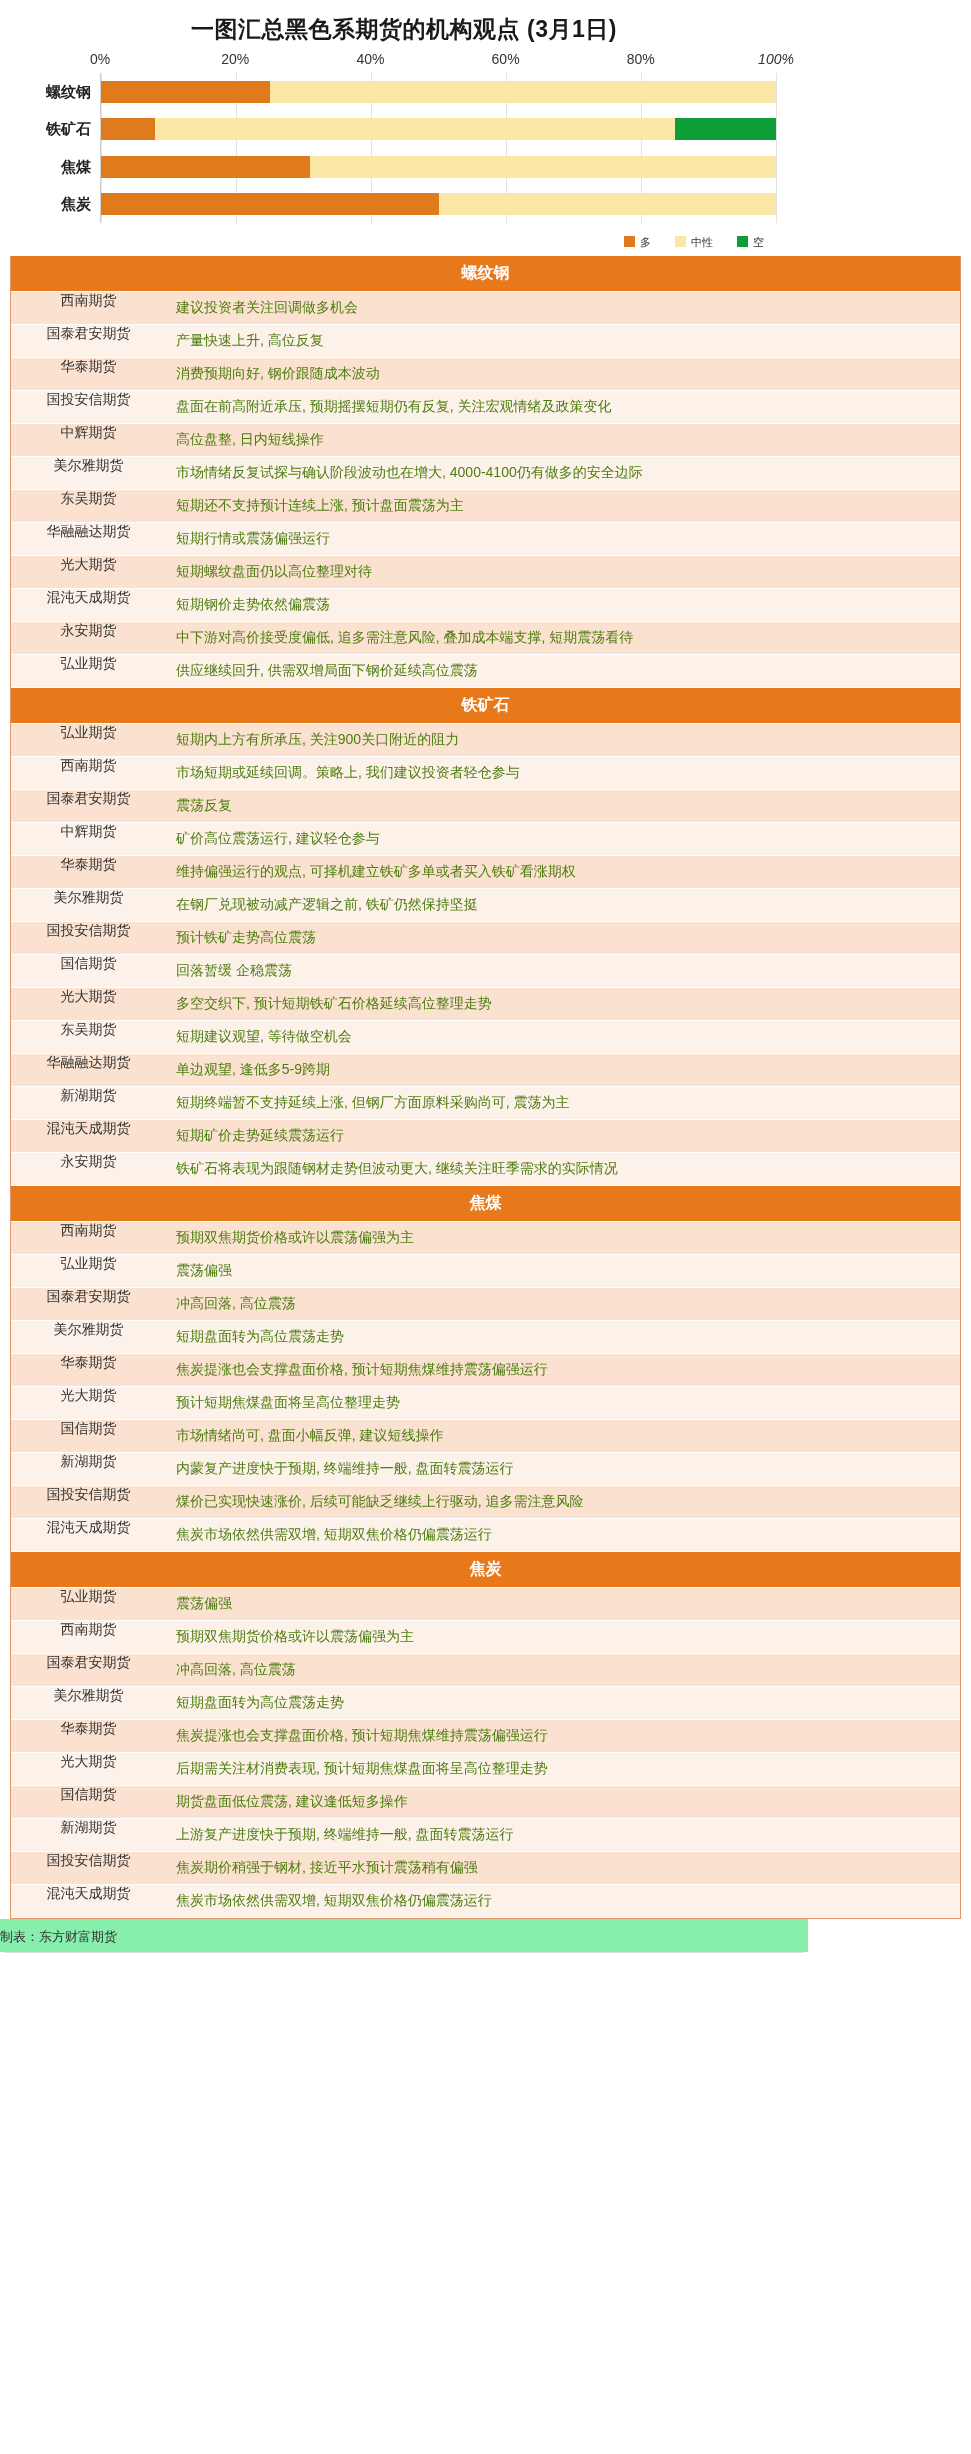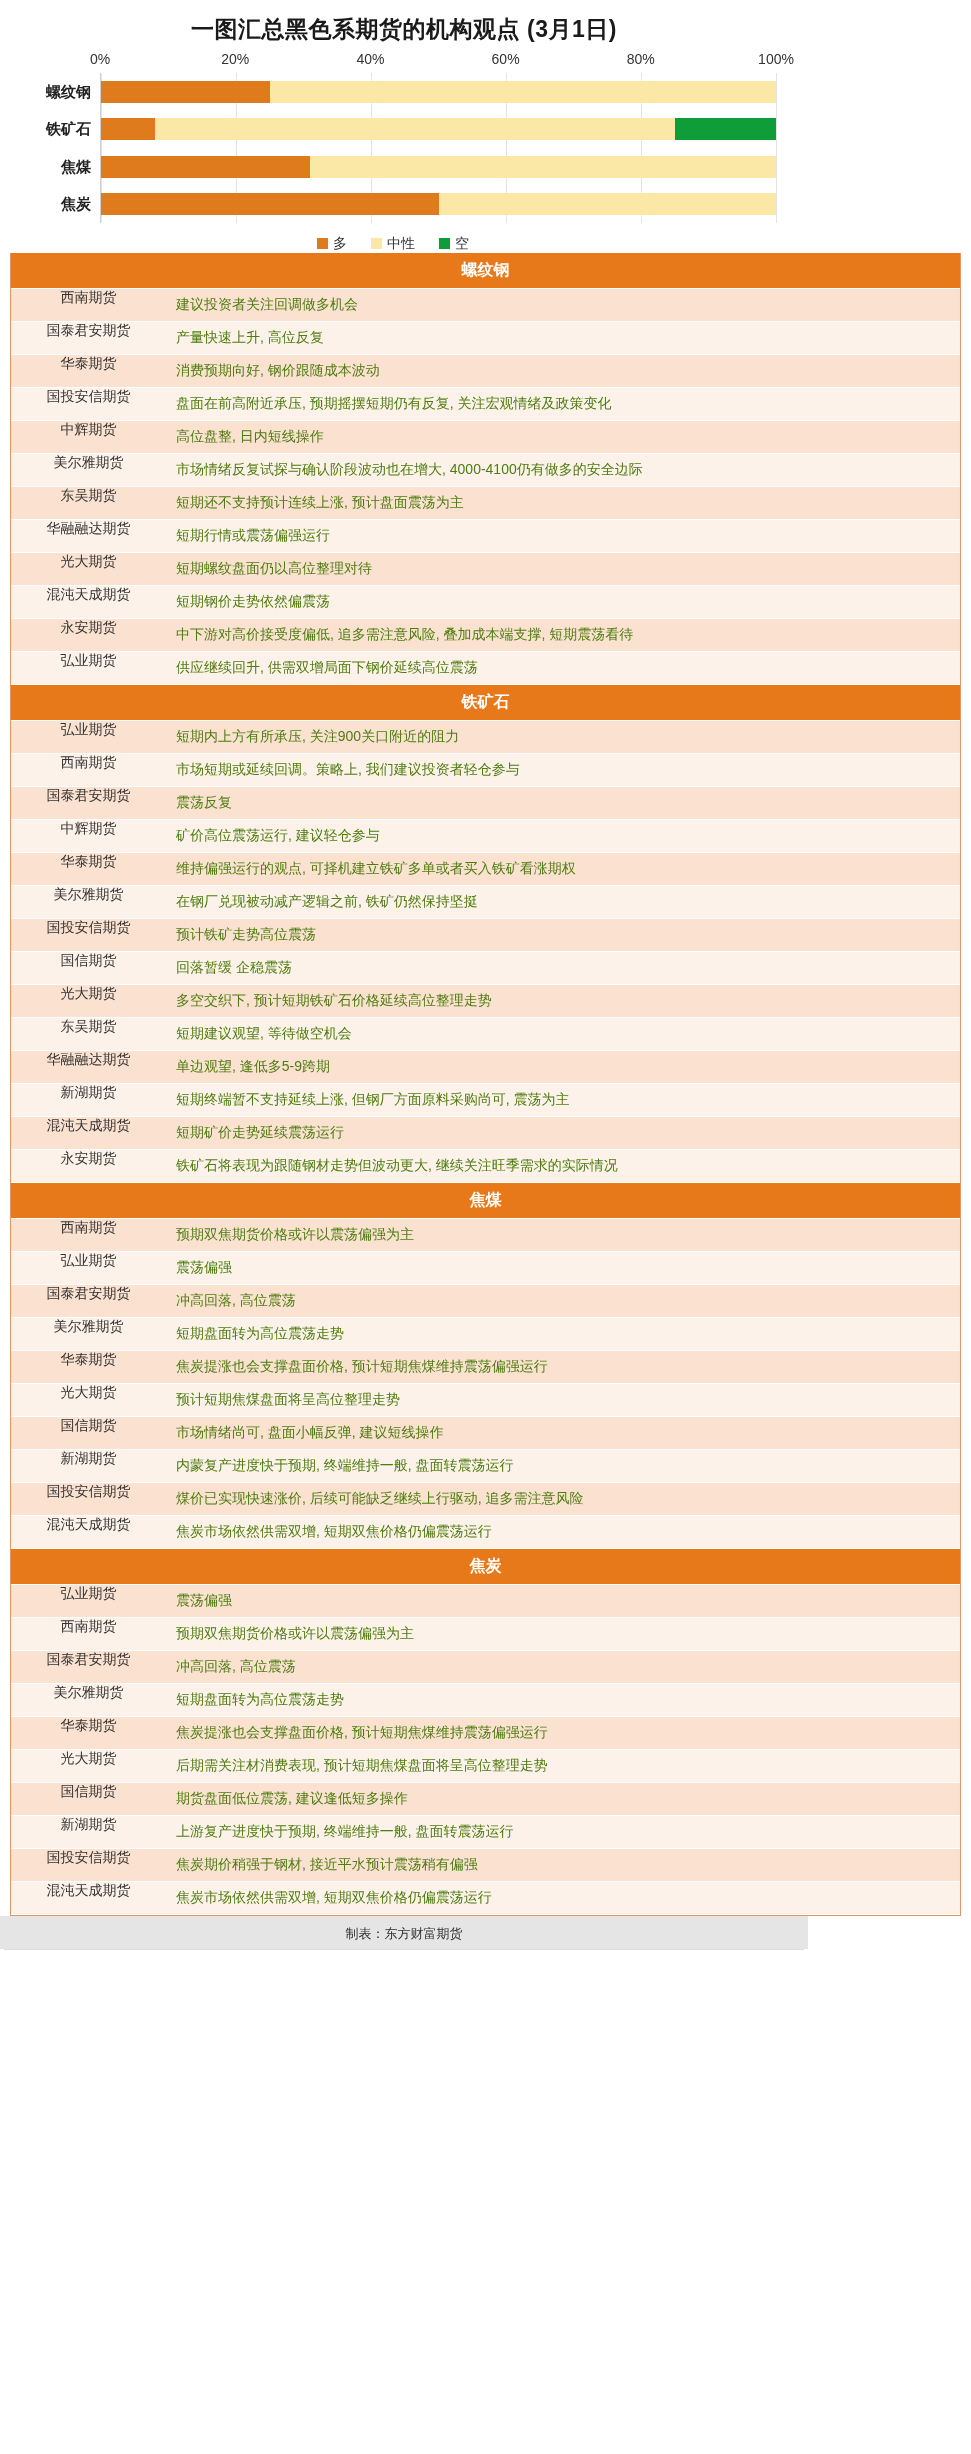--- a/index.html
+++ b/index.html
@@ -69,23 +69,24 @@
     color: #222;
     white-space: nowrap;
   }
   .seg {
     position: absolute;
     top: 0;
     height: 22px;
   }
   .legend {
     margin-top: 6px;
-    text-align: center;
-    font-size: 14px;
+    text-align: right;
+    font-size: 11px;
     color: #333;
+    padding-bottom: 6px;
   }
   .legend span.item { margin: 0 12px; display:inline-block; }
   .legend i {
     display: inline-block;
     width: 11px; height: 11px;
     margin-right: 5px;
     vertical-align: -1px;
   }
 
   
@@ -117,25 +118,24 @@
     color: #333;
   }
   .row .txt {
     flex: 1 1 auto;
     padding: 7px 10px;
     color: #4d7c0f;
   }
   .row.odd { background: #fbe2d0; }
   .row.even { background: #fdf2e9; }
   .footer {
-    text-align: center;
     font-size: 13px;
     color: #333;
     padding: 9px 0 6px 0;
-    background: #e5e5e5;
+    background: #86efac;
   }
   .footer-rule {
     width: 800px;
     margin: 0 auto;
     border-top: 1px solid #dddddd;
     height: 14px;
   }
 </style>
 </head>
 <body>
@@ -145,21 +145,21 @@
   <div class="title">一图汇总黑色系期货的机构观点 (3月1日)</div>
 
   <div class="chart-wrap">
     <div class="chart">
       <div class="axis-top" id="axisTop">
           <div class="tick-label" style="left: 0%;">0%</div>
           <div class="tick-label" style="left: 20%;">20%</div>
           <div class="tick-label" style="left: 40%;">40%</div>
           <div class="tick-label" style="left: 60%;">60%</div>
           <div class="tick-label" style="left: 80%;">80%</div>
-          <div class="tick-label" style="left: 100%;">100%</div>
+          <div class="tick-label" style="left: 100%; font-style: italic;">100%</div>
         </div>
       <div class="plot" id="plotArea">
           <div class="gridline" style="left: 0%;"></div>
           <div class="gridline" style="left: 20%;"></div>
           <div class="gridline" style="left: 40%;"></div>
           <div class="gridline" style="left: 60%;"></div>
           <div class="gridline" style="left: 80%;"></div>
           <div class="gridline" style="left: 100%;"></div>
           <div class="barrow" style="top: 7.75px;">
             <div class="catlabel">螺纹钢</div>

